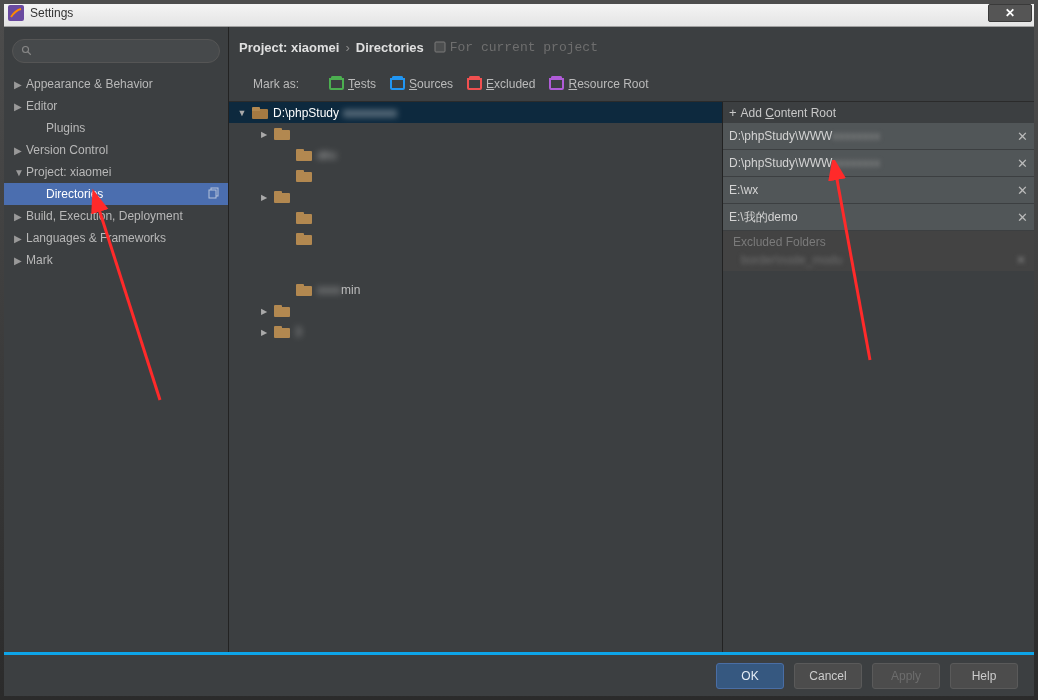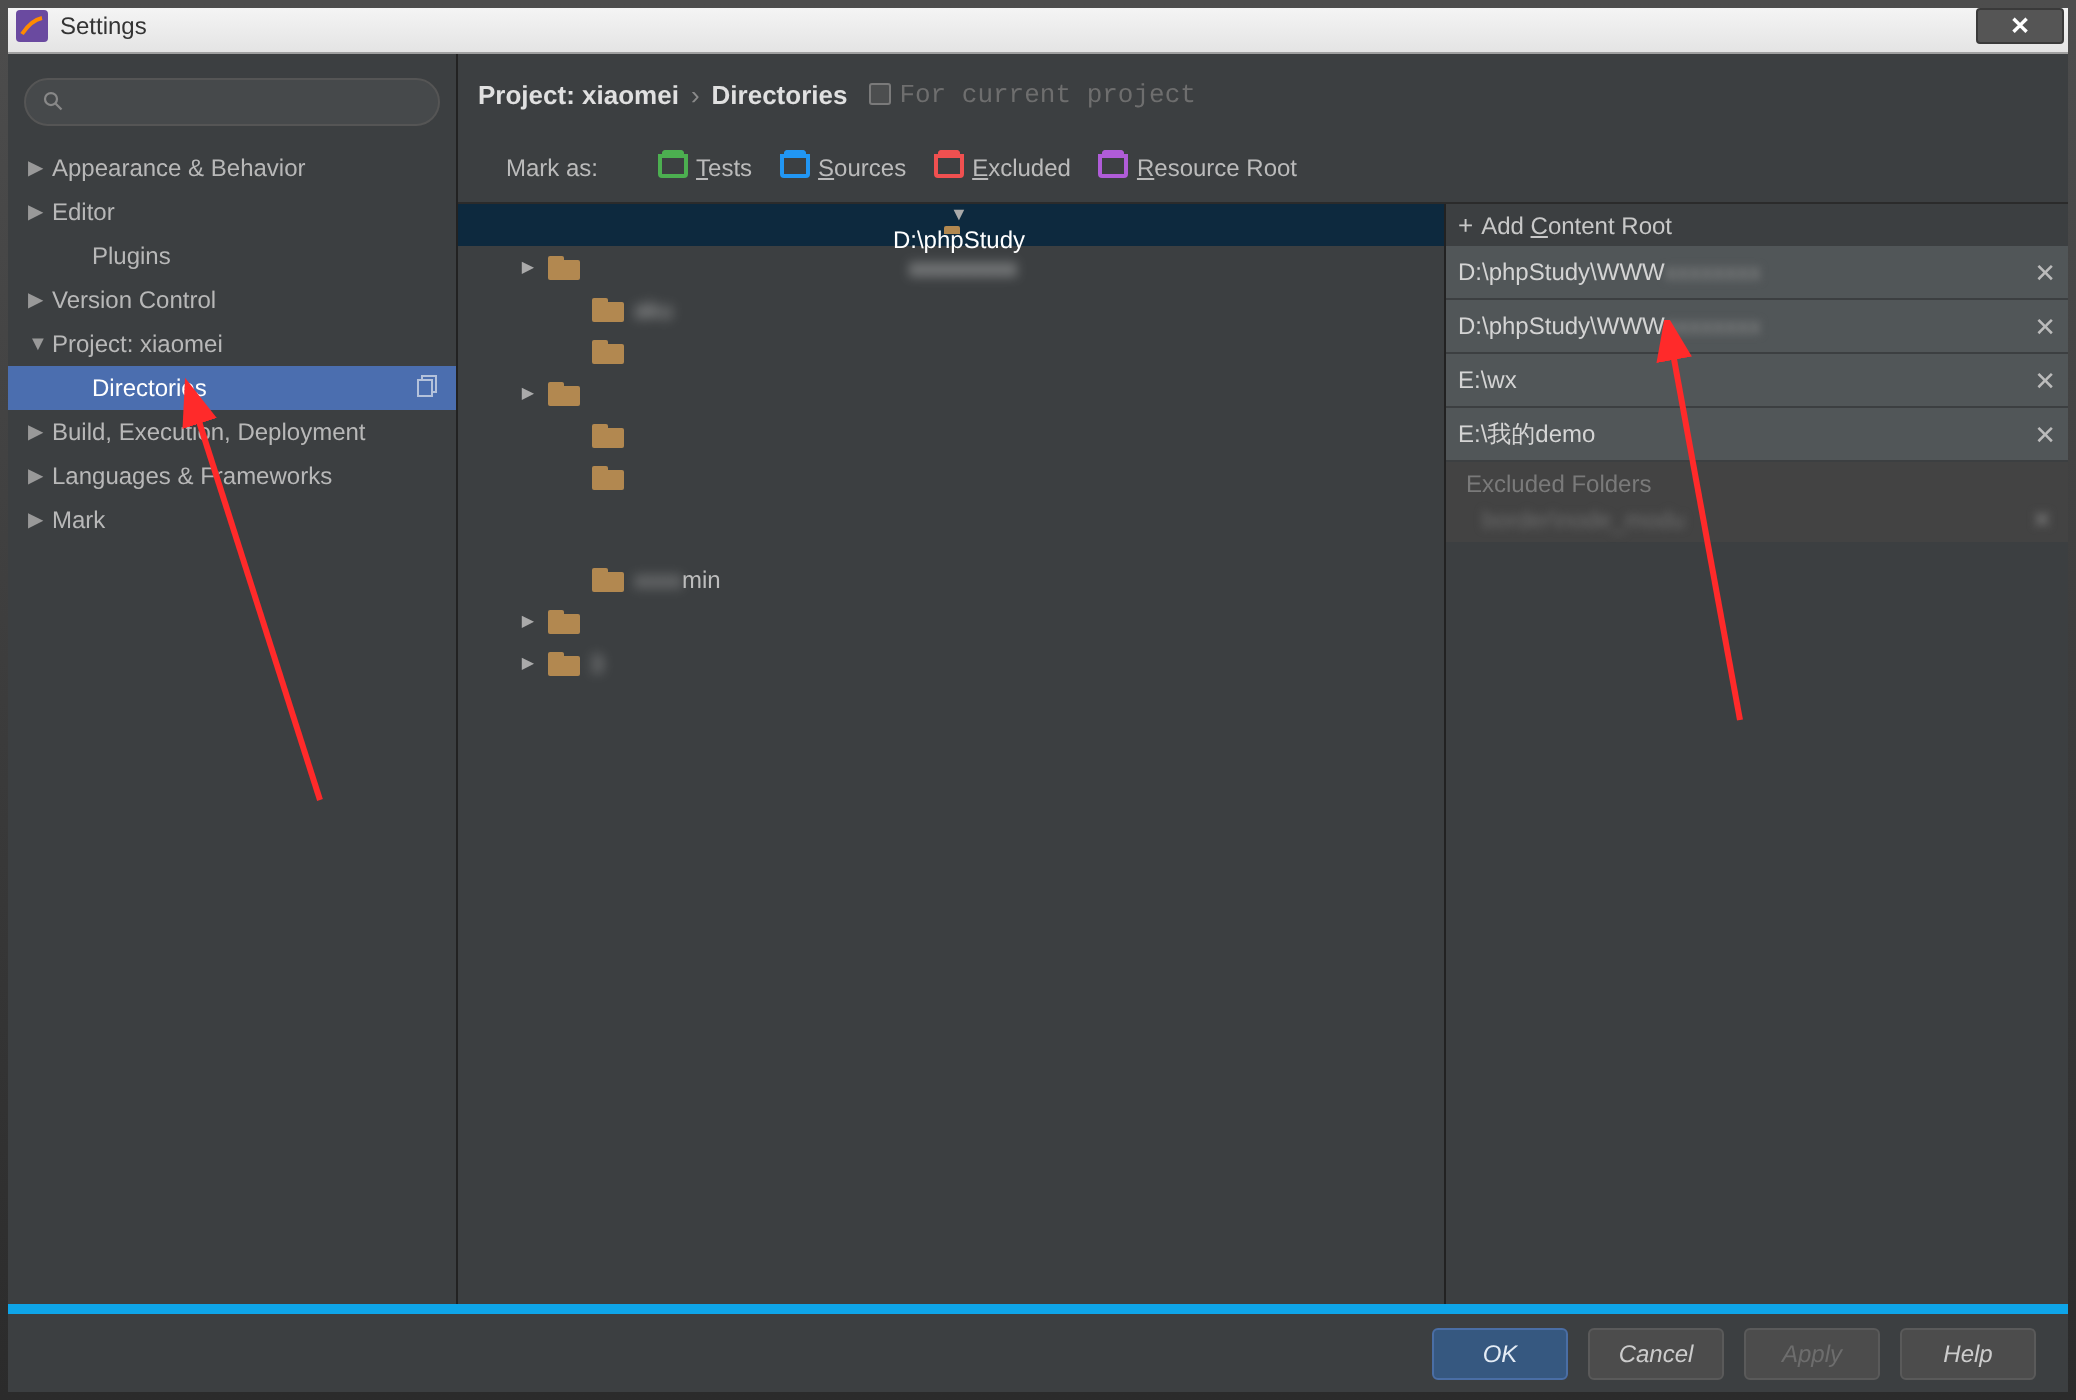--- a/index.html
+++ b/index.html
@@ -61,32 +61,32 @@
   .tree-item .copy-icon { margin-left:auto; margin-right:8px; opacity:.8; }
   
   .main-col { flex:1; display:flex; flex-direction:column; min-width:0; }
   .breadcrumb { height:40px; display:flex; align-items:center; padding-left:10px; color:#c4c4c4; font-size:13px;}
   .breadcrumb b { color:#e0e0e0; font-weight:bold; }
   .breadcrumb .sep { margin:0 6px; color:#8a8a8a; }
   .breadcrumb .badge-icon { width:12px; height:12px; margin-right:4px; }
   .breadcrumb .subtle { color:#6e6e6e;font-family:Liberation Mono, monospace; }
   .mark-bar { height:34px; display:flex; align-items:center; padding-left:24px; gap:26px; color:#bbb;}
   .mark-bar .mark-label { margin-right:4px; }
-  .mark-folder { display:flex; gap:4px; }
+  .mark-folder { display:flex; align-items:center; gap:4px; }
   .mark-folder .fld { width:15px; height:12px; border:2px solid; border-bottom-left-radius:2px; border-bottom-right-radius:2px; position:relative; background:none;}
   .mark-folder .fld::before{content:"";position:absolute;top:-4px;left:0;width:7px;height:2px;border:2px solid;border-bottom:none;border-radius:2px 2px 0 0;border-color:inherit;}
   .fld.green { border-color:#4caf50; }
   .fld.blue  { border-color:#2196f3; }
   .fld.red   { border-color:#f05050; }
   .fld.purple{ border-color:#b05cd8; }
   .mark-folder u { text-decoration:underline; }
   .panels { flex:1; display:flex; min-height:0; border-top:1px solid #2b2b2b;}
   .dir-tree-panel { flex:1; background:#3c3f41; overflow:auto; }
   .dir-row { display:flex; align-items:center; height:21px; }
-  .dir-row.sel { background:#0d293e;flex-direction:column; }
+  .dir-row.sel { background:#0d293e; }
   .dir-arrow { width:10px; font-size:10px; color:#aaa; display:inline-block; text-align:center;}
   .dir-arrow.down::before{content:"▼";font-size:9px;}
   .dir-arrow.right::before{content:"▶";font-size:8px;}
   .folder-icon { width:16px; height:12px; margin:0 5px; position:relative;}
   .folder-icon::before{content:"";position:absolute;inset:2px 0 0 0;background:#b28850;border-radius:1px;}
   .folder-icon::after{content:"";position:absolute;top:0;left:0;width:8px;height:4px;background:#b28850;border-radius:1px 1px 0 0;}
   .folder-icon.open::before{background:#a57a42;}
   .dir-label { color:#bdbdbd; }
   .dir-row.sel .dir-label { color:#fff; }
   .blur { filter: blur(3px); opacity:.85;}
@@ -97,21 +97,21 @@
   .root-entry { background:#515658; margin:0; border-bottom:1px solid #3c3f41;}
   .root-head { height:26px; display:flex; align-items:center; padding:0 6px; color:#d4d4d4; }
   .root-head .x { margin-left:auto; color:#bbb; cursor:pointer; font-size:13px;}
   .root-entry .blurspan{ color:#8f8f8f; filter:blur(2px);}
   .excluded-block { background:#434343; padding-4px;}
   .excluded-title { color:#7a7a7a; font-weight:normal; padding:4px 8px 0 10px;}
   .excluded-item { display:flex; align-items:center; height:22px; padding-left:18px; color:#6e6e6e;}
   .excluded-item .x{ margin-left:auto; margin-right:8px; color:#888;}
   .excluded-item.blurred span{ filter:blur(2px);}
   
-  .button-bar { height:44px; border-top:5px solid #0ea5e9; display:flex; align-items:center; justify-content:flex-end; padding-right:16px; gap:10px; background:#3c3f41;font-style:italic;}
+  .button-bar { height:44px; border-top:3px solid #0ea5e9; display:flex; align-items:center; justify-content:flex-end; padding-right:16px; gap:10px; background:#3c3f41;}
   .btn { min-width:68px; height:26px; display:flex; align-items:center; justify-content:center; background:#4c4c4c; border:1px solid #5a5a5a; color:#ccc; border-radius:3px; }
   .btn.primary { background:#365880; border-color:#4a6ea5; color:#e4ecf5;}
   .btn.disabled { color:#6d6d6d; }
   
   .arrow-svg { position:absolute; pointer-events:none; }
 </style>
 </head>
 <body>
 
 <div class="titlebar">

